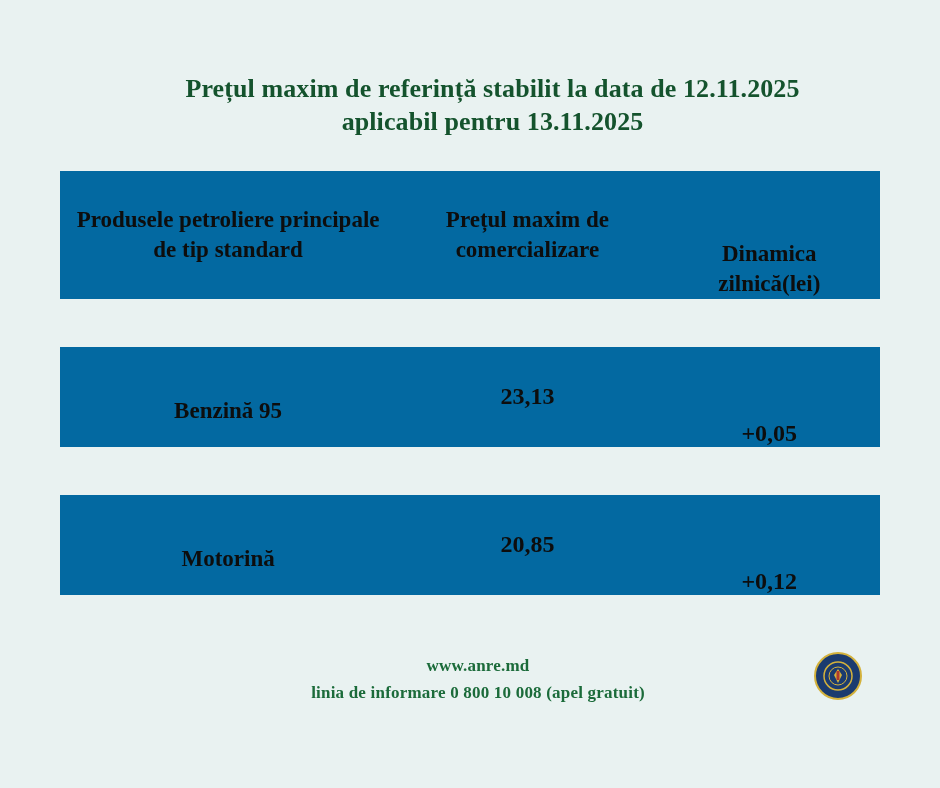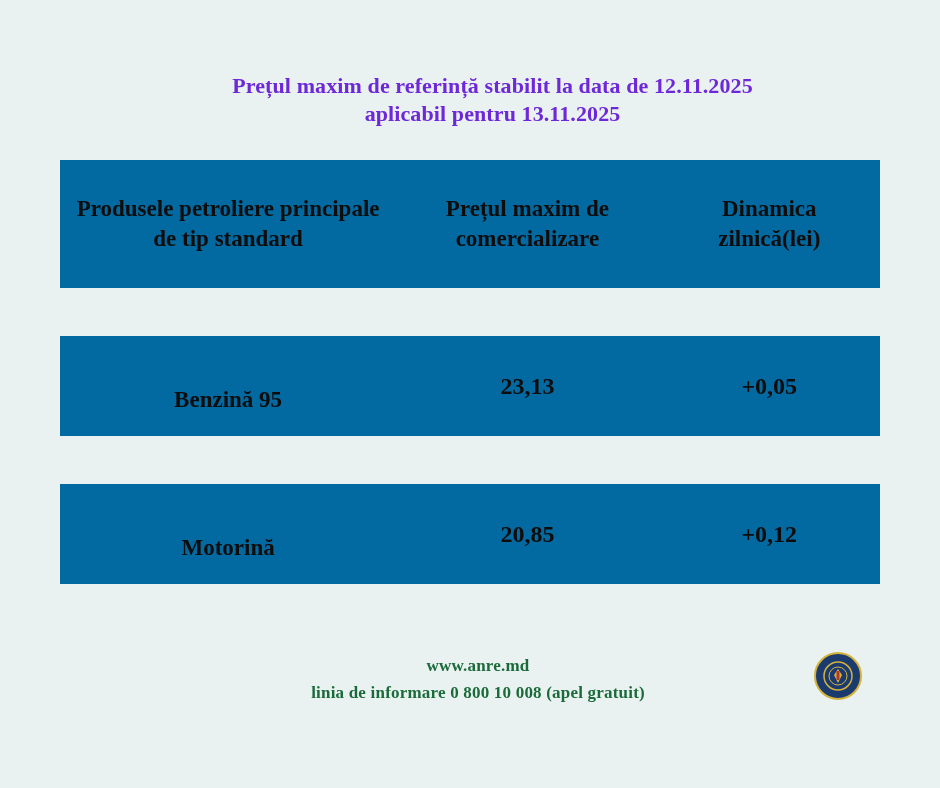--- a/index.html
+++ b/index.html
@@ -23,24 +23,24 @@
     padding: 0;
     position: relative;
   }
 
   .title-block {
     text-align: center;
     padding-top: 72px;
     line-height: 1.28;
   }
   .title-line {
-    font-size: 22px;
+    font-size: 26px;
     font-weight: bold;
     letter-spacing: 0.1px;
-    color: #6d28d9;
+    color: #14532d;
     padding-left: 45px;
   }
 
   .table {
     margin: 0 auto;
     width: 820px;
     padding-top: 32px;
   }
 
   .row {
@@ -60,21 +60,21 @@
   .cell {
     display: flex;
     align-items: center;
     justify-content: center;
     box-sizing: border-box;
     text-align: center;
   }
 
   .col-1 { width: 41%; }
   .col-2 { width: 32%; }
-  .col-3 { width: 27%; }
+  .col-3 { width: 27%; align-items: flex-end; }
 
   .head-text {
     font-size: 23px;
     font-weight: bold;
     line-height: 1.3;
     padding: 0 14px;
     color: #0d0d0d;
   }
 
   .product-text {

